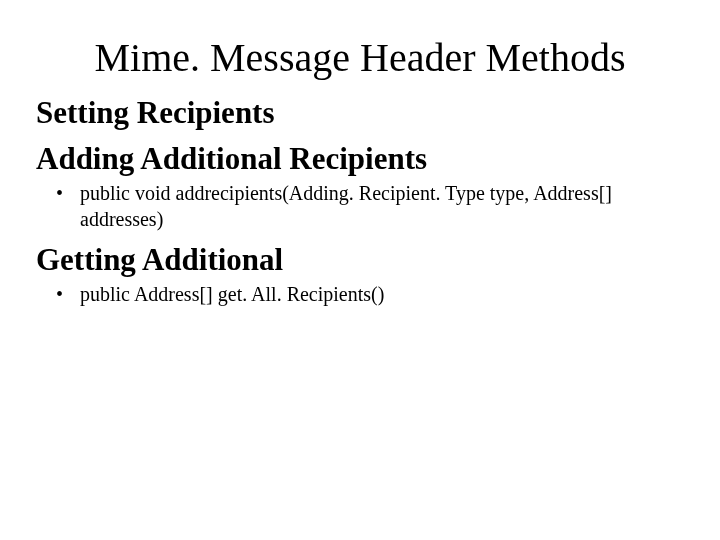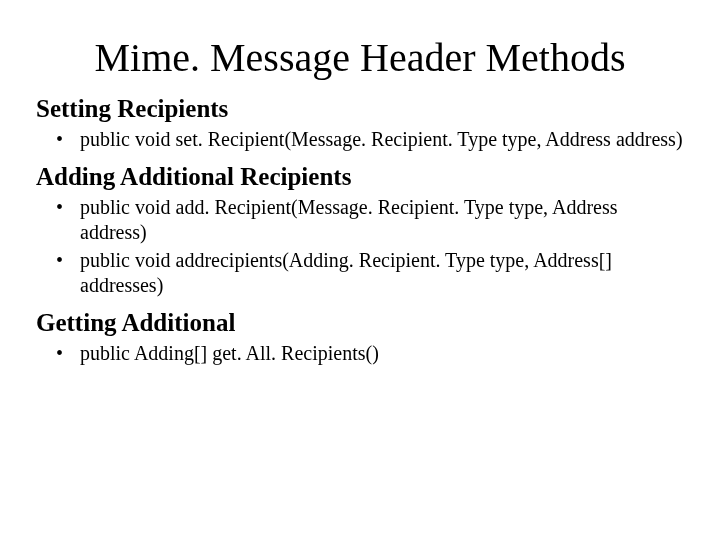--- a/index.html
+++ b/index.html
@@ -18,21 +18,21 @@
     padding: 20px 36px 0 36px;
   }
   .title {
     font-size: 40px;
     font-weight: 400;
     text-align: center;
     margin: 14px 0 14px 0;
     letter-spacing: 0px;
   }
   .section-heading {
-    font-size: 25px;
+    font-size: 31px;
     font-weight: bold;
     margin: 6px 0 4px 0;
   }
   ul.bullets {
     margin: 4px 0 10px 0;
     padding-left: 36px;
     list-style: none;
   }
   ul.bullets li {
     position: relative;
@@ -51,27 +51,25 @@
 </style>
 </head>
 <body>
 
 <div class="slide">
 
   <div class="title">Mime. Message Header Methods</div>
 
   <div class="section-heading">Setting Recipients</div>
   <ul class="bullets">
-    <li>public void set. Recipient(Message. Recipient. Type type, Address address)</li>
   </ul>
 
   <div class="section-heading">Adding Additional Recipients</div>
   <ul class="bullets">
-    <li>public void add. Recipient(Message. Recipient. Type type, Address address)</li>
     <li>public void addrecipients(Adding. Recipient. Type type, Address[] addresses)</li>
   </ul>
 
   <div class="section-heading">Getting Additional</div>
   <ul class="bullets">
-    <li>public Adding[] get. All. Recipients()</li>
+    <li>public Address[] get. All. Recipients()</li>
   </ul>
 
 </div>
 
 </body></html>

